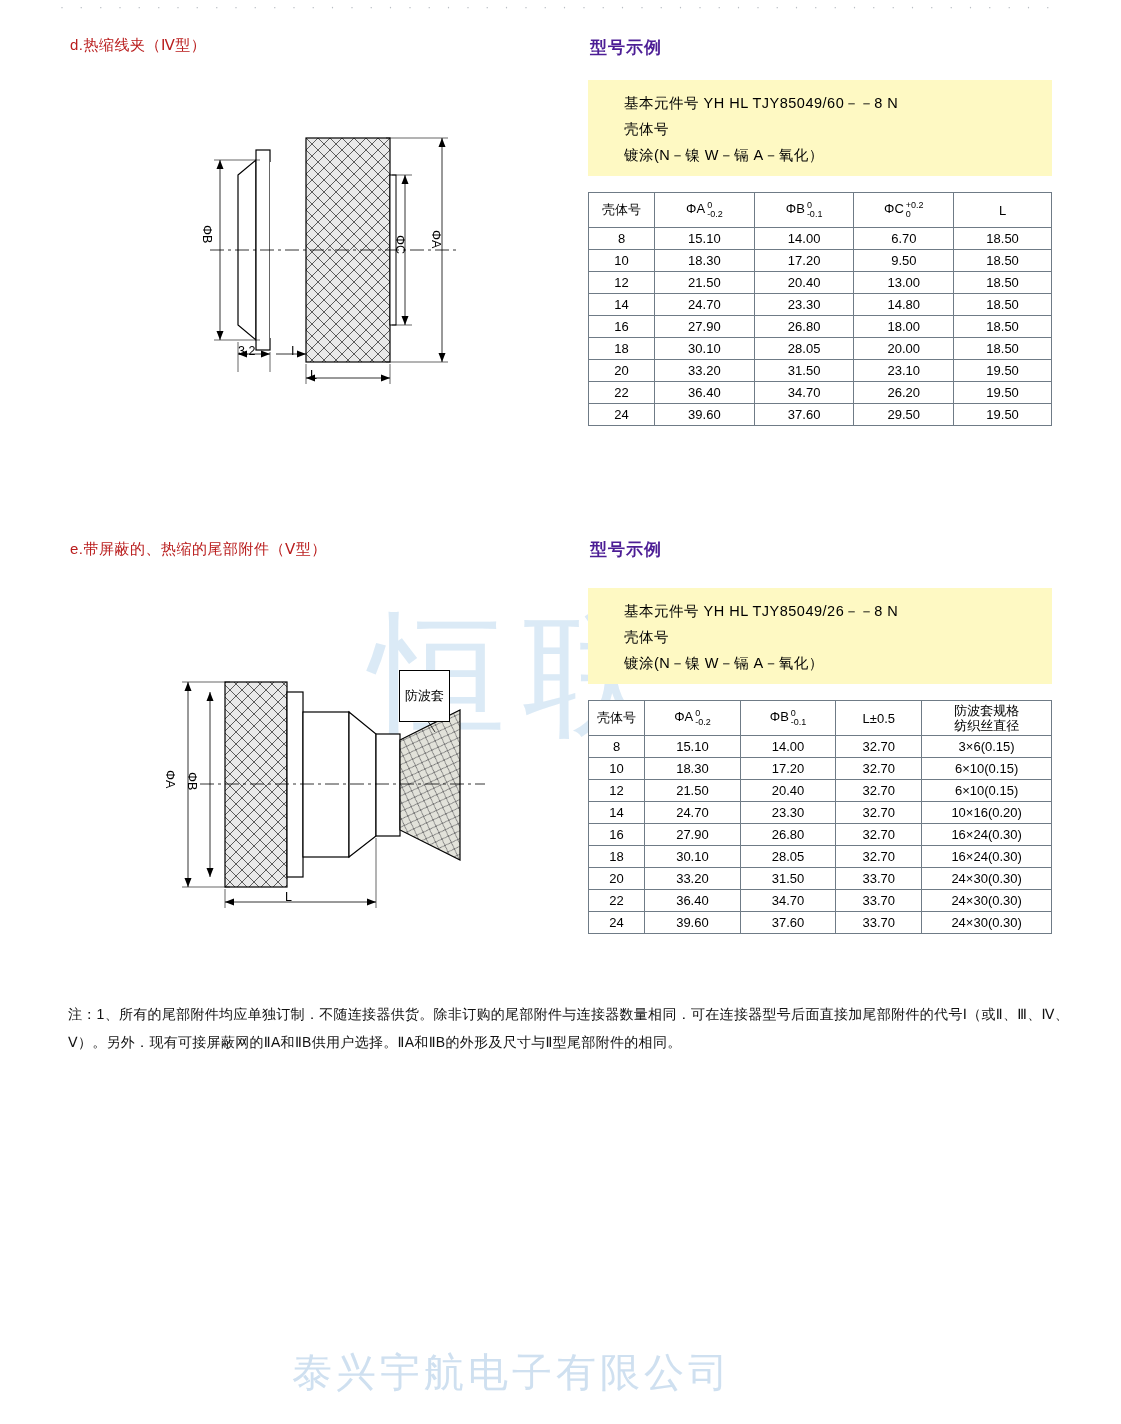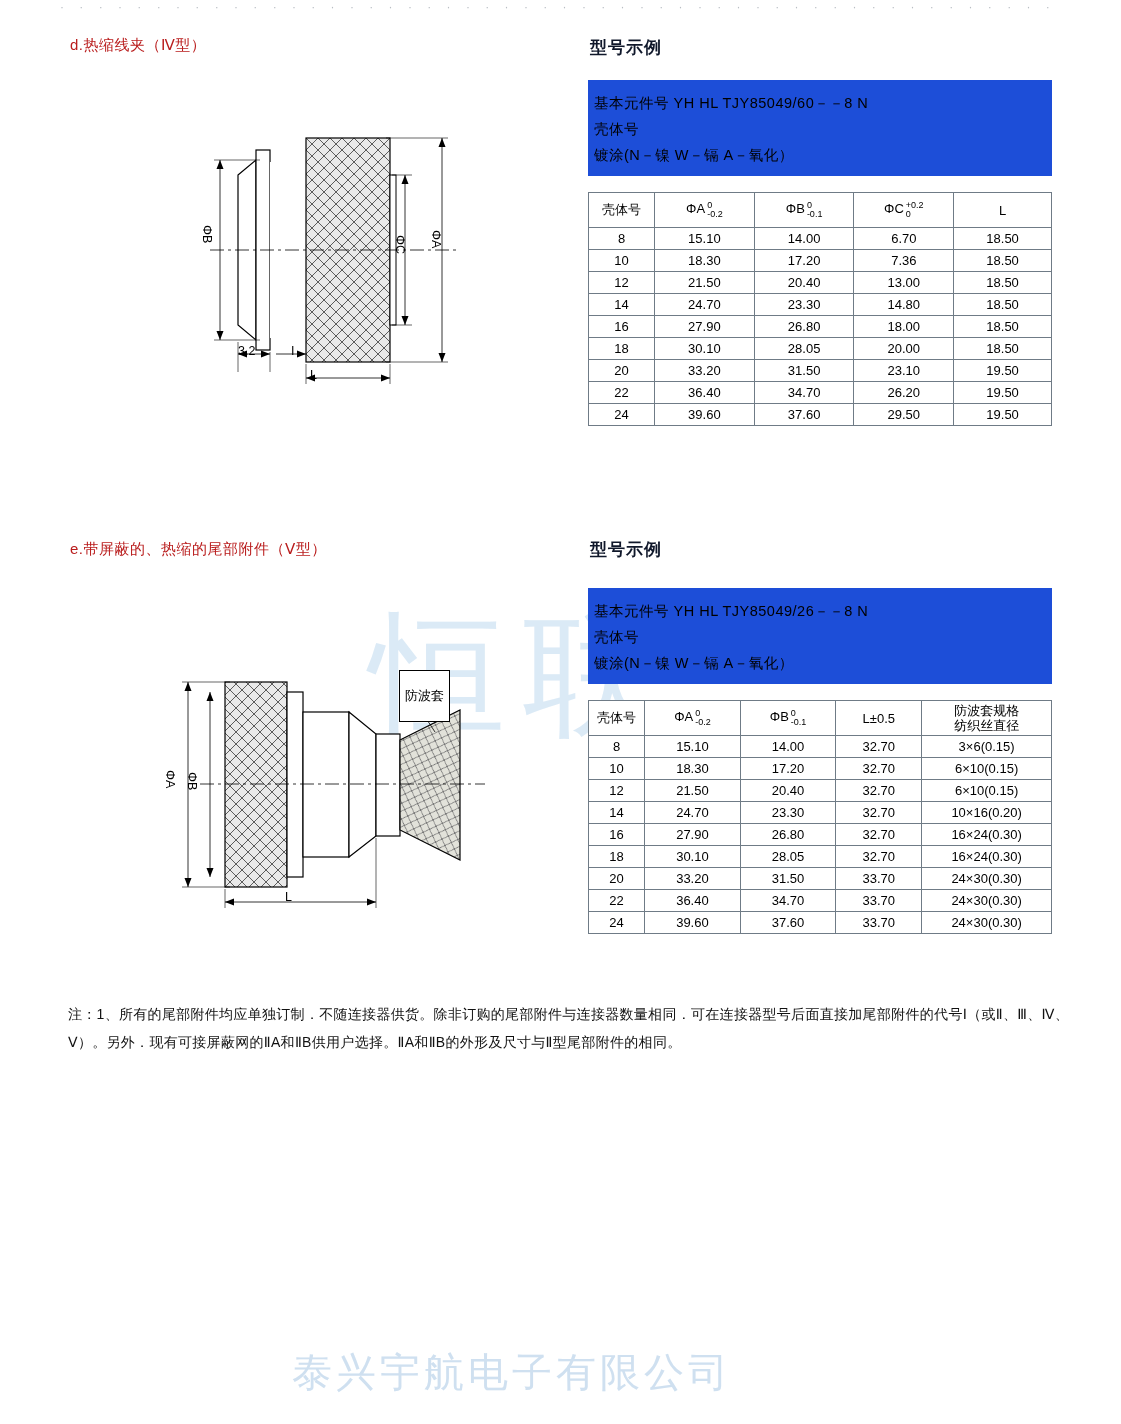--- a/index.html
+++ b/index.html
@@ -26,28 +26,28 @@
     font-size: 15px;
     letter-spacing: 0.5px;
     color: #b91c1c;
     white-space: nowrap;
   }
   .ex-title {
     position: absolute;
     font-size: 17px;
     font-weight: bold;
     letter-spacing: 1px;
-    color: #0f172a;
+    color: #4c1d95;
   }
   
   .model-box {
     position: absolute;
-    background: #1d4ed8;
+    background: #fef9c3;
     border: 0;
-    padding: 10px 14px 8px 6px;
+    padding: 10px 14px 8px 36px;
     box-sizing: border-box;
     font-size: 14.5px;
     line-height: 26px;
     color: #000;
     letter-spacing: 0.5px;
   }
   .model-box div { white-space: nowrap; }
   
   table.spec {
     position: absolute;
@@ -253,21 +253,21 @@
           <td>8</td>
           <td>15.10</td>
           <td>14.00</td>
           <td>6.70</td>
           <td>18.50</td>
         </tr>
       <tr>
           <td>10</td>
           <td>18.30</td>
           <td>17.20</td>
-          <td>7.36</td>
+          <td>9.50</td>
           <td>18.50</td>
         </tr>
       <tr>
           <td>12</td>
           <td>21.50</td>
           <td>20.40</td>
           <td>13.00</td>
           <td>18.50</td>
         </tr>
       <tr>

